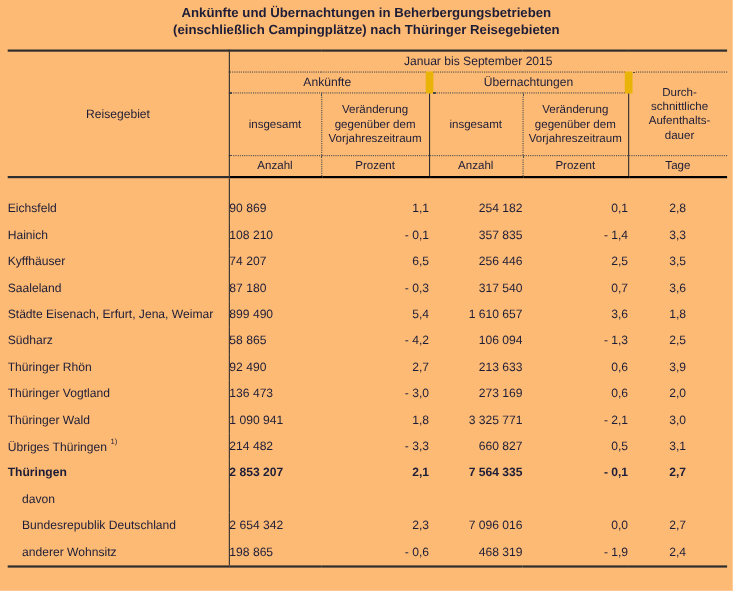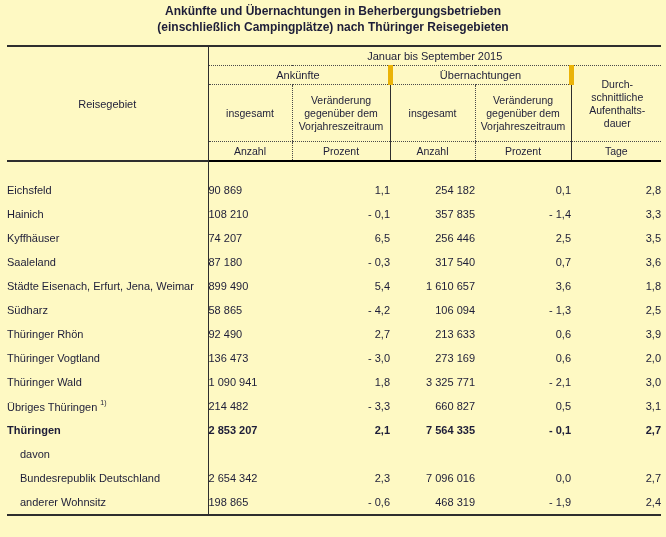--- a/index.html
+++ b/index.html
@@ -4,21 +4,21 @@
 <style>
   html,body{margin:0;padding:0;}
   body{
     width:666px;height:537px;
     background:#ffffff;
     font-family:"Liberation Sans","DejaVu Sans",sans-serif;
     color:#1d1d38;
     position:relative;
     overflow:hidden;
   }
-  .page{position:absolute;inset:0;background:#fef9c3;}
+  .page{position:absolute;inset:0;background:#fdba74;}
   .title{
     position:absolute;top:3px;left:0;width:666px;
     text-align:center;font-weight:bold;font-size:12px;line-height:16px;
   }
   table.stat{
     position:absolute;left:7px;top:45px;width:654px;
     border-collapse:collapse;table-layout:fixed;
     font-size:11px;
     border-top:2px solid #2e2e2e;
   }
@@ -30,21 +30,21 @@
     border-right:1px solid #2e2e2e;border-bottom:2px solid #2e2e2e;
   }
   .period{
     font-weight:bold;font-size:11px;height:18px;text-align:center;vertical-align:middle;
     border-bottom:1px dotted #4a4a4a;
   }
   .grp{
     font-weight:bold;font-size:11px;height:18px;text-align:center;vertical-align:middle;
     border-bottom:1px dotted #4a4a4a;
   }
-  .grp.sep{border-right:5px solid #eab308;}
+  .grp.sep{border-right:7px solid #eab308;}
   .avg{
     font-size:10.5px;line-height:13px;text-align:center;vertical-align:middle;
     white-space:pre-line;border-bottom:1px dotted #4a4a4a;
   }
   .sub{
     font-size:10.5px;line-height:13px;height:56px;vertical-align:middle;
     white-space:pre-line;border-bottom:1px dotted #4a4a4a;
   }
   .b-l-dot{border-left:1px dotted #4a4a4a;}
   .b-r-sol{border-right:1px solid #2e2e2e;}
@@ -55,21 +55,21 @@
   
   tbody td{height:24px;vertical-align:middle;font-size:11px;white-space:nowrap;}
   tbody tr:first-child td{padding-top:16px;}
   tbody tr:last-child td{border-bottom:2px solid #2e2e2e;}
   .c-name{padding-left:6px;border-right:1px solid #2e2e2e;text-align:left;}
   .c-name.indent{padding-left:13px;}
   .c-num1{text-align:left;padding-right:14px;margin-left:36px;}
   .c-pct1{text-align:right;padding-right:30px;}
   .c-num2{text-align:right;padding-right:14px;}
   .c-pct2{text-align:right;padding-right:28px;}
-  .c-days{text-align:right;padding-right:24px;margin-top:18px;}
+  .c-days{text-align:center;padding-right:24px;margin-top:18px;}
   tr.bold td{font-weight:bold;}
   sup{font-size:7px;position:relative;top:-1px;}
   .footnote{
     position:absolute;left:7px;top:514px;width:652px;
     font-size:7.5px;color:#1d1d38;
   }
 </style>
 </head>
 <body>
 

